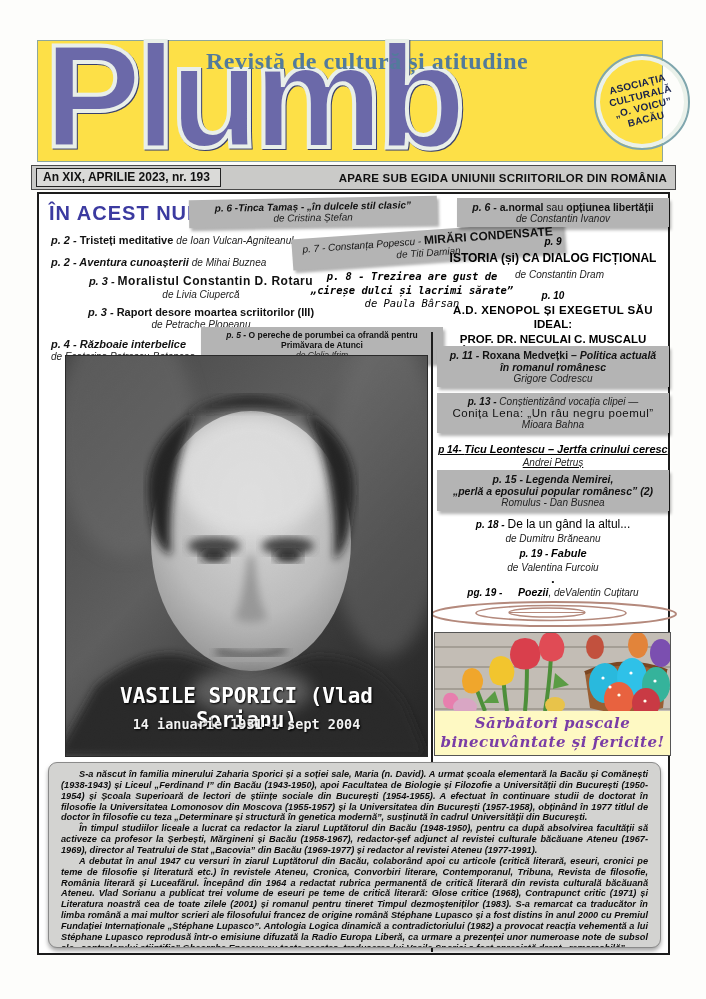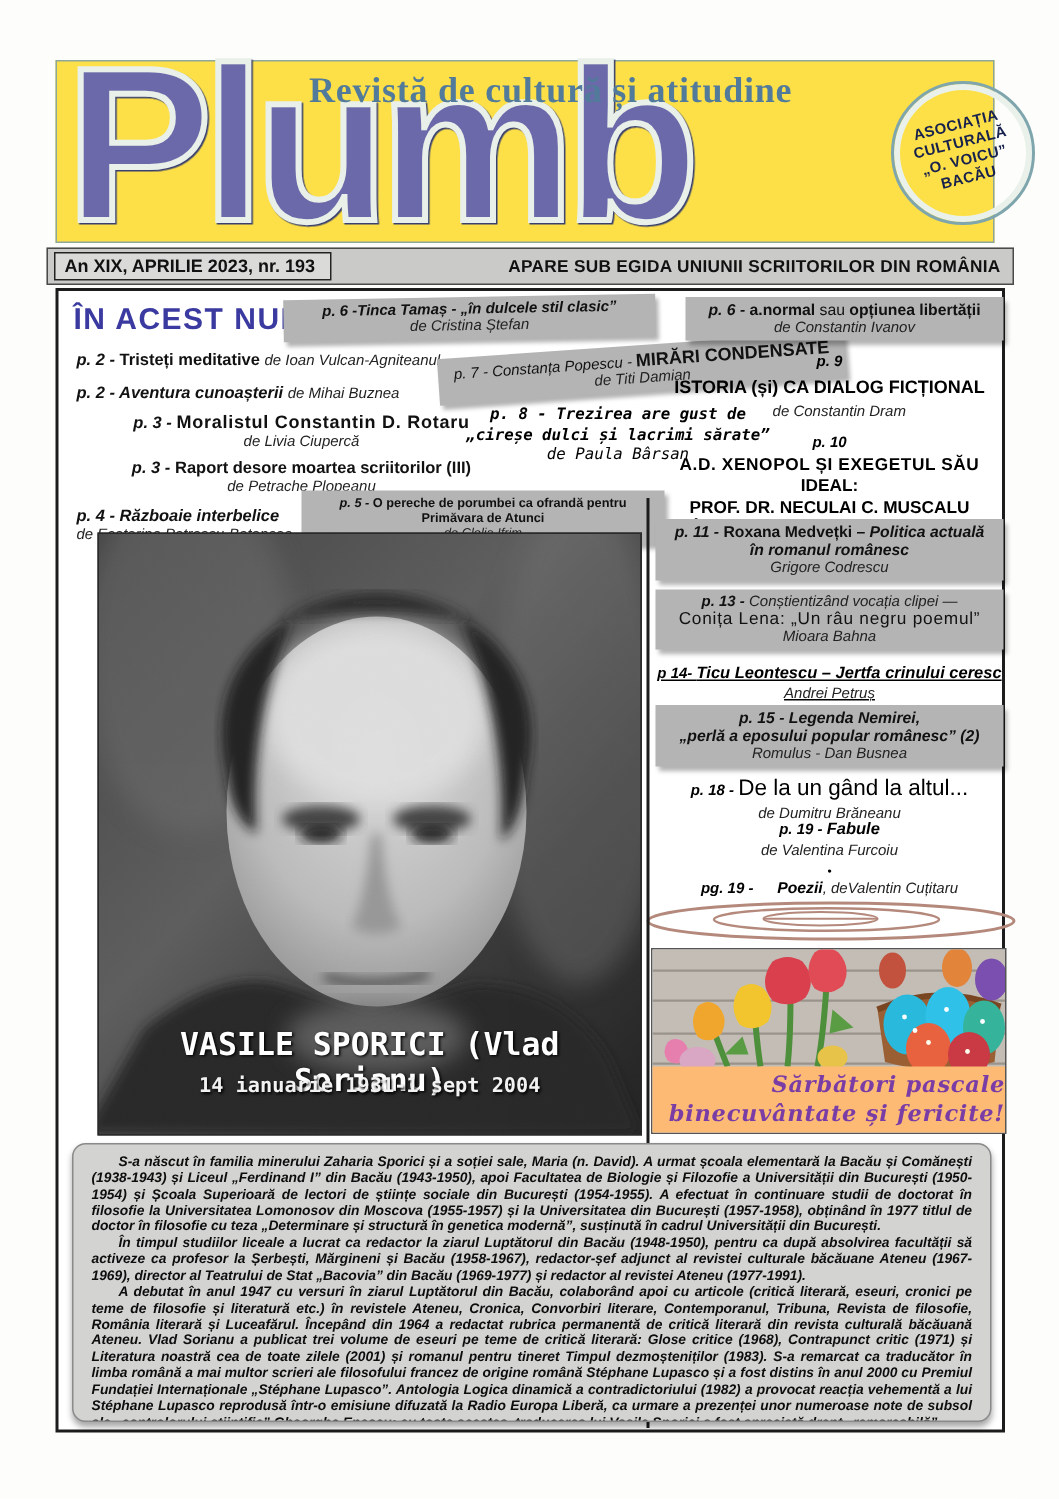--- a/index.html
+++ b/index.html
@@ -58,22 +58,22 @@
     font-family:"DejaVu Sans Mono", monospace; font-weight:bold; font-size:13.5px; text-shadow:1px 1px 2px #000; }
 
   
   .rcol { font-size:10px; }
 
   
   .spiral { left:390px; top:406px; }
 
   
   .easter { left:395px; top:438px; width:237px; height:124px; border:1px solid #555; background:#fff; }
-  .easter-band { position:absolute; left:0; bottom:0; width:100%; height:44px; background:#fdba74;
-    text-align:right; padding-top:3px; }
+  .easter-band { position:absolute; left:0; bottom:0; width:100%; height:44px; background:#fef9c3;
+    text-align:center; padding-top:3px; }
   .easter-script { font-family:"DejaVu Serif", serif; font-style:italic; font-weight:bold;
     color:#7a3da6; font-size:15px; line-height:1.25; letter-spacing:0.5px; }
 
   
   .bio { left:9px; top:568px; width:613px; height:186px; background:#d3d3d1;
     border:1px solid #8a8a8a; border-radius:9px; box-shadow:0 3px 4px rgba(0,0,0,0.35);
     padding:6px 12px 4px 12px; overflow:hidden; }
   .bio p { font-size:9.2px; font-weight:bold; font-style:italic; line-height:1.18;
     text-align:justify; text-indent:18px; color:#0d0d0d; }
 </style>
@@ -180,21 +180,21 @@
     <span class="auth">Andrei Petruș</span>
   </div>
 
   <div class="abs gray-box" style="left:398px; top:276px; width:232px;">
     <div style="font-size:10.5px;"><span class="pg">p. 15 - </span><span class="tti">Legenda Nemirei,</span></div>
     <div class="tti" style="font-size:10.5px;">„perlă a eposului  popular românesc” (2)</div>
     <div class="auth">Romulus - Dan Busnea</div>
   </div>
 
   <div class="abs ctr rcol" style="left:398px; top:322px; width:232px; line-height:1.35;">
-    <span class="pg">p. 18 - </span><span style="font-size:15px;">De la un gând la altul...</span><br>
+    <span class="pg">p. 18 - </span><span style="font-size:12px;">De la un gând la altul...</span><br>
     <span class="auth">de Dumitru Brăneanu</span>
   </div>
 
   <div class="abs ctr rcol" style="left:398px; top:352px; width:232px; line-height:1.35;">
     <span class="pg">p. 19 - </span><span class="tti" style="font-size:11px;">Fabule</span><br>
     <span class="auth">de Valentina Furcoiu</span><br>
     <span style="font-size:8px;">•</span>
   </div>
 
   <div class="abs ctr rcol" style="left:398px; top:392px; width:232px;">

